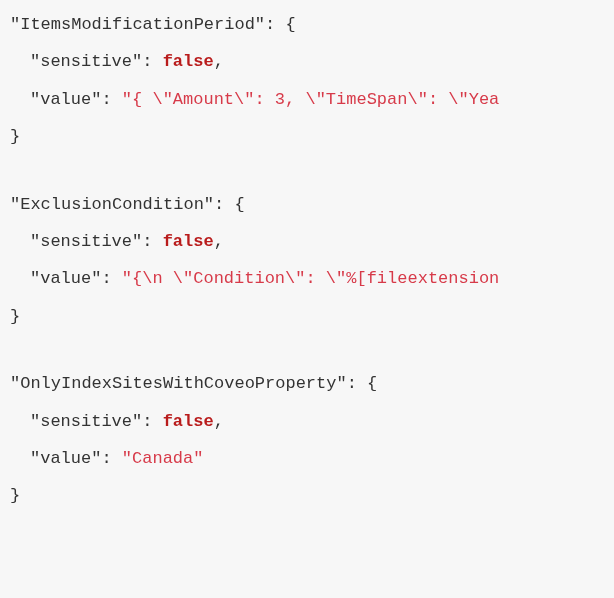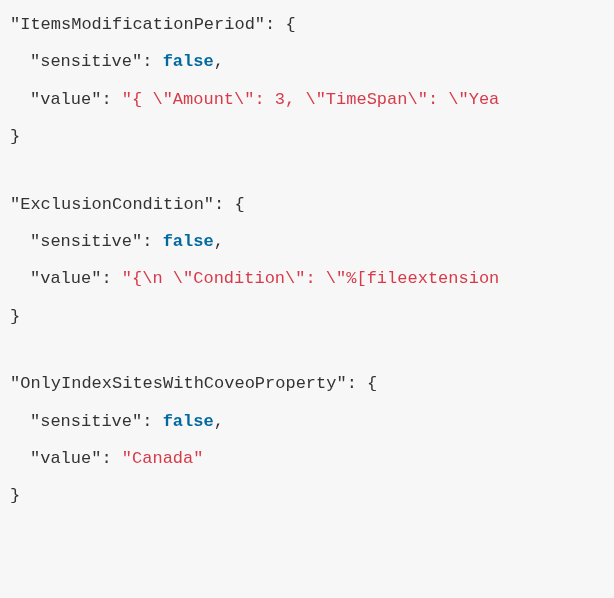--- a/index.html
+++ b/index.html
@@ -13,21 +13,21 @@
   .code {
     font-family: Consolas, "Courier New", monospace;
     font-size: 17px;
     line-height: 2.2;
     color: #333;
     padding: 6px 10px 10px 10px;
     white-space: nowrap;
   }
   .prop { color: #333; }
   .c-punc { color: #333; }
-  .c-bool { color: #0369a1; font-weight: bold; }
+  .c-bool { color: #b91c1c; font-weight: bold; }
   .c-str  { color: #d73a49; }
   .block { margin-bottom: 30px; }
   .ind1 { padding-left: 20px; }
   .line { display: block; }
 </style>
 </head>
 <body>
 
 <div class="code">
 

